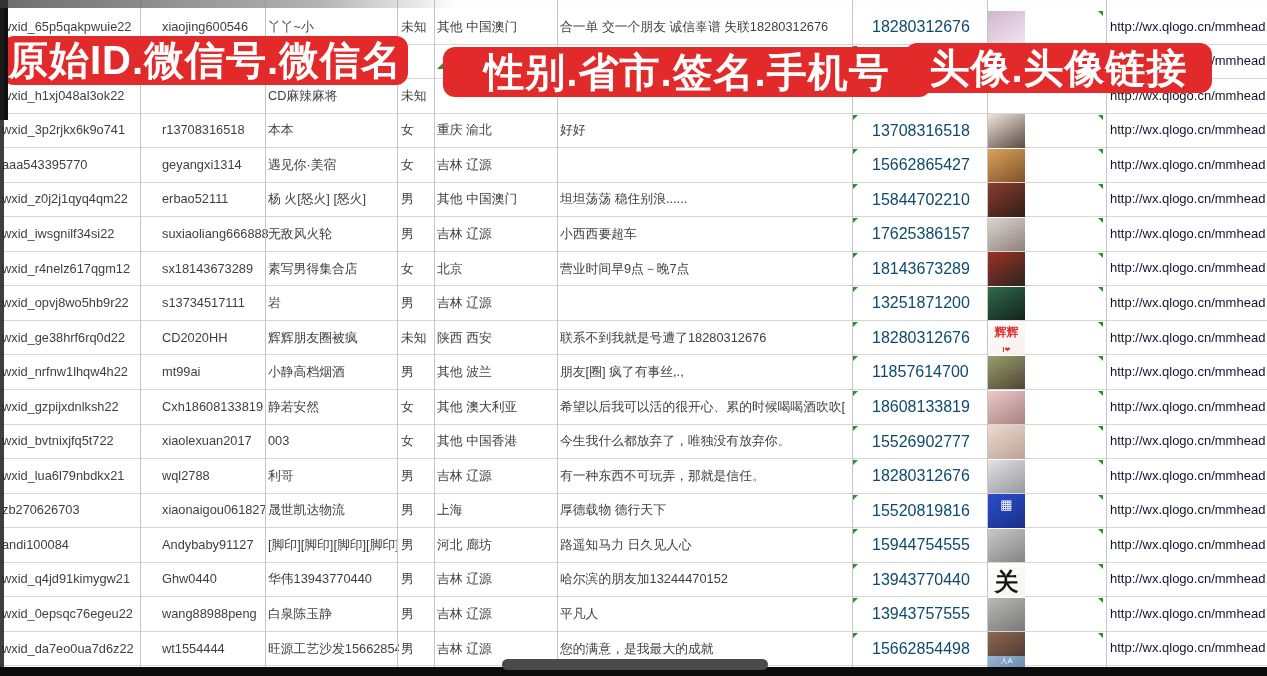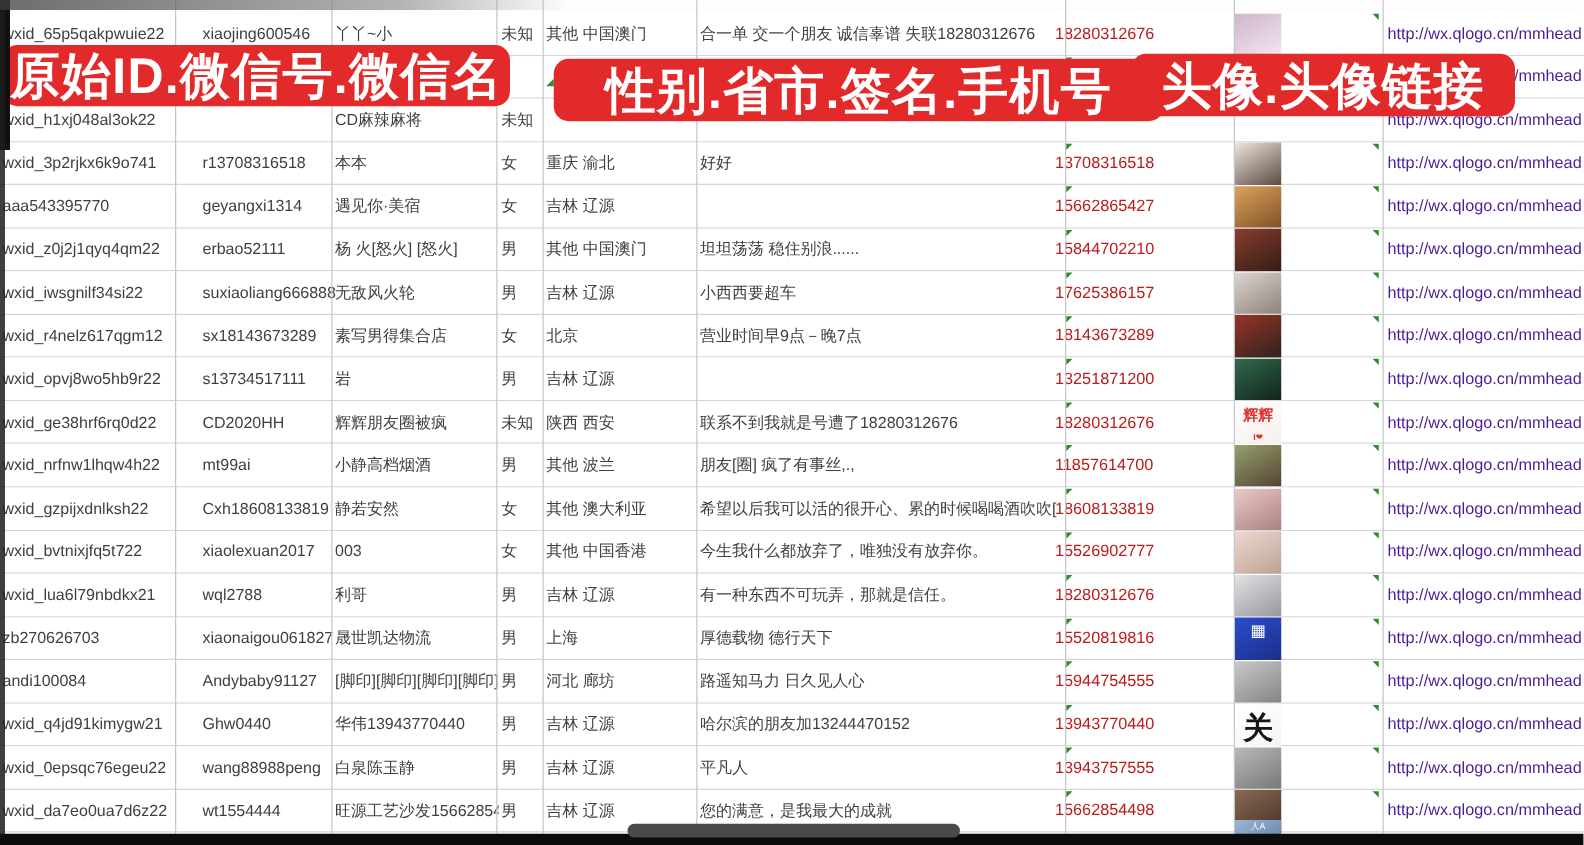--- a/index.html
+++ b/index.html
@@ -9,22 +9,22 @@
   #rows{position:absolute;left:0;top:10px;width:1267px;z-index:1;}
   .row{position:relative;height:34.55px;border-bottom:1px solid #d4d6d8;box-sizing:border-box;background:#fff;}
   .cell{position:absolute;top:0;height:100%;display:flex;align-items:center;
         font-size:12.8px;line-height:1.1;white-space:nowrap;overflow:hidden;}
   .c-id   {left:2px;   width:136px;}
   .c-wx   {left:143px; width:120px;margin-left:19px;}
   .c-name {left:268px; width:131px;}
   .c-sex  {left:401px; width:32px;}
   .c-reg  {left:437px; width:118px;}
   .c-sig  {left:560px; width:290px;}
-  .c-ph   {left:844px; width:128px;font-size:13px;color:#b91c1c;}
-  .c-url  {left:1110px;width:157px;font-size:13px;color:#4c1d95;}
+  .c-ph   {left:872px; width:128px;font-size:16px;color:#0c4a6e;}
+  .c-url  {left:1110px;width:157px;font-size:13px;color:#0f172a;}
   
   .avatar{position:absolute;left:988px;top:0.5px;width:37px;height:33.5px;z-index:2;}
   .avatar span{position:absolute;left:0;right:0;text-align:center;font-weight:bold;}
   
   .tri-l{position:absolute;left:853px;top:1px;width:0;height:0;
          border-top:5px solid #2e8b2e;border-right:5px solid transparent;}
   .tri-r{position:absolute;left:1098px;top:1px;width:0;height:0;
          border-top:5px solid #2e8b2e;border-left:5px solid transparent;}
   
   .vline{position:absolute;top:0;bottom:9px;width:1px;background:#c3c7ca;z-index:1;}

